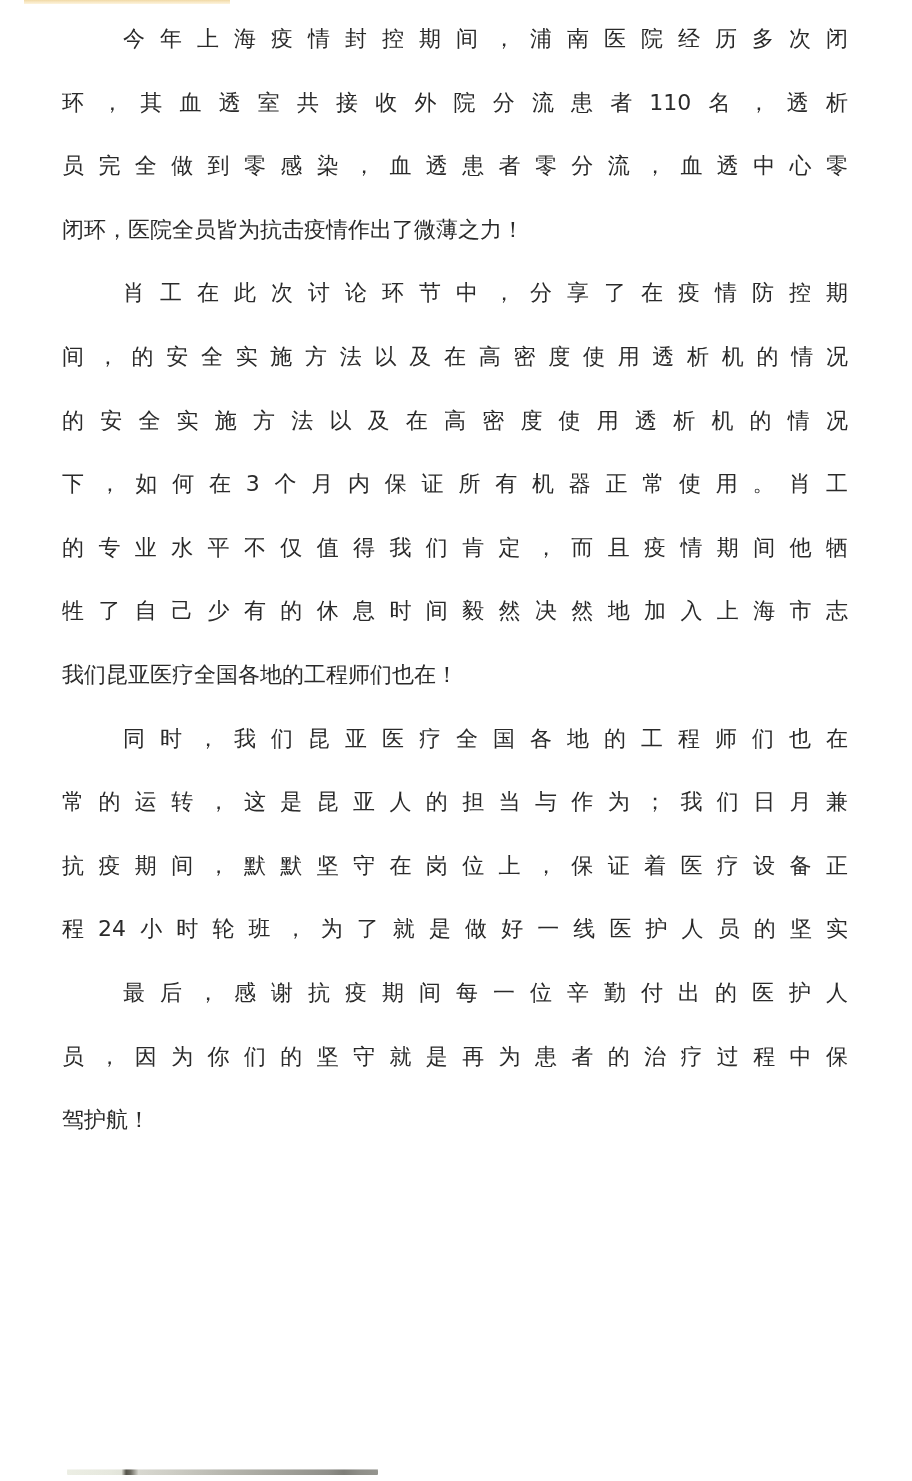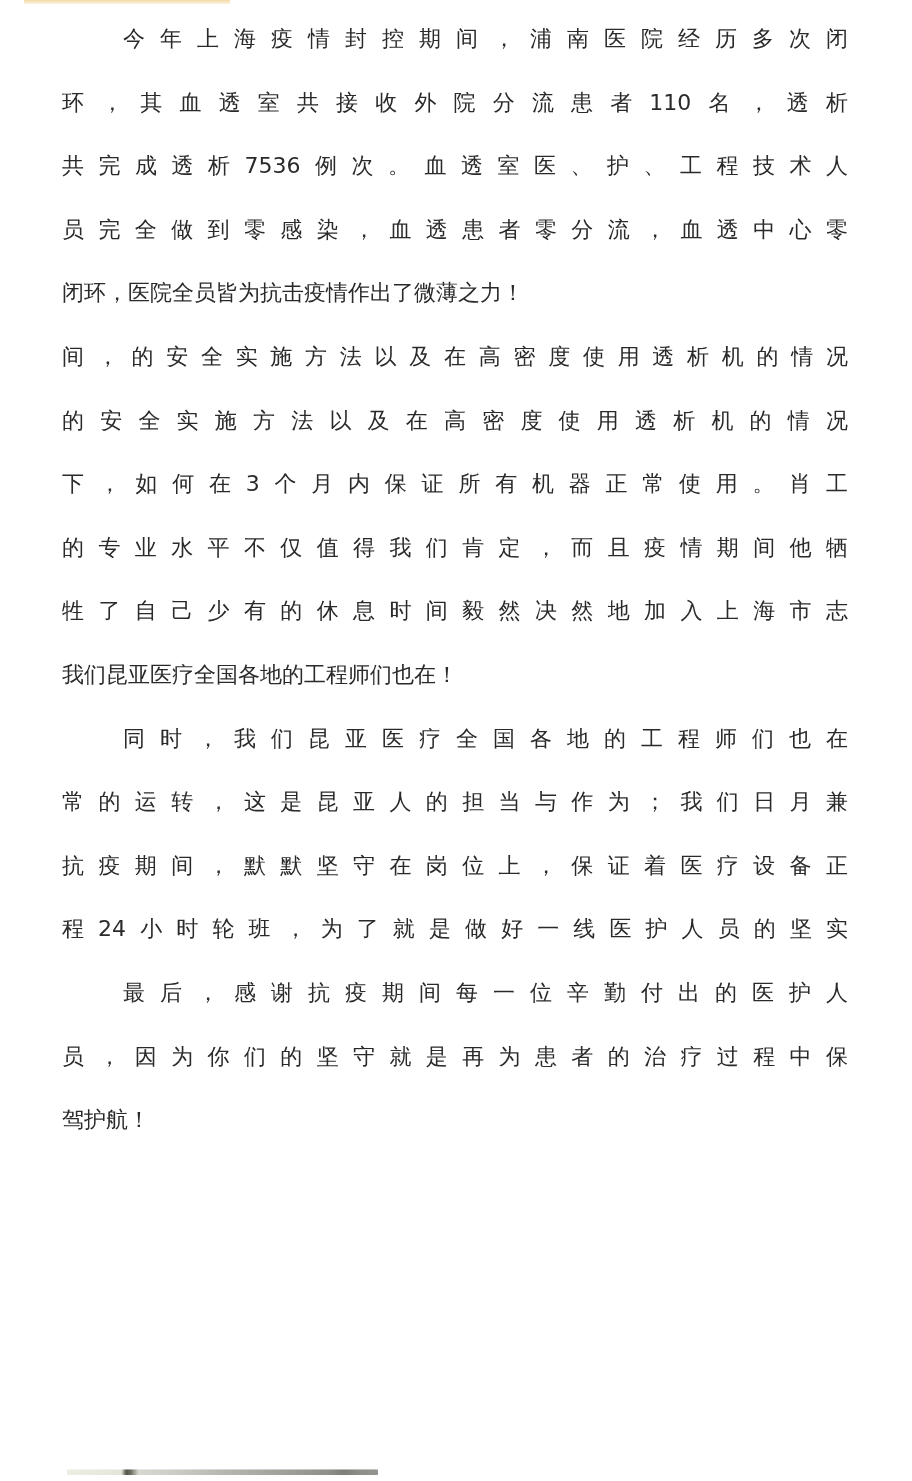--- a/index.html
+++ b/index.html
@@ -76,23 +76,23 @@
   }
 </style>
 </head>
 <body>
 
 <div class="page">
   <div class="highlight-bar"></div>
   <div class="article">
       <div class="line first">今年上海疫情封控期间，浦南医院经历多次闭</div>
       <div class="line">环，其血透室共接收外院分流患者110名，透析</div>
-      <div class="line">共完成透析7536例次。血透室医、护、工程技术人</div>
       <div class="line">员完全做到零感染，血透患者零分流，血透中心零</div>
       <div class="line last">闭环，医院全员皆为抗击疫情作出了微薄之力！</div>
+      <div class="line first">肖工在此次讨论环节中，分享了在疫情防控期</div>
       <div class="line">间，的安全实施方法以及在高密度使用透析机的情况</div>
       <div class="line">的安全实施方法以及在高密度使用透析机的情况</div>
       <div class="line">下，如何在3个月内保证所有机器正常使用。肖工</div>
       <div class="line">的专业水平不仅值得我们肯定，而且疫情期间他牺</div>
       <div class="line">牲了自己少有的休息时间毅然决然地加入上海市志</div>
       <div class="line last">我们昆亚医疗全国各地的工程师们也在！</div>
       <div class="line first">同时，我们昆亚医疗全国各地的工程师们也在</div>
       <div class="line">常的运转，这是昆亚人的担当与作为；我们日月兼</div>
       <div class="line">抗疫期间，默默坚守在岗位上，保证着医疗设备正</div>
       <div class="line">程24小时轮班，为了就是做好一线医护人员的坚实</div>

